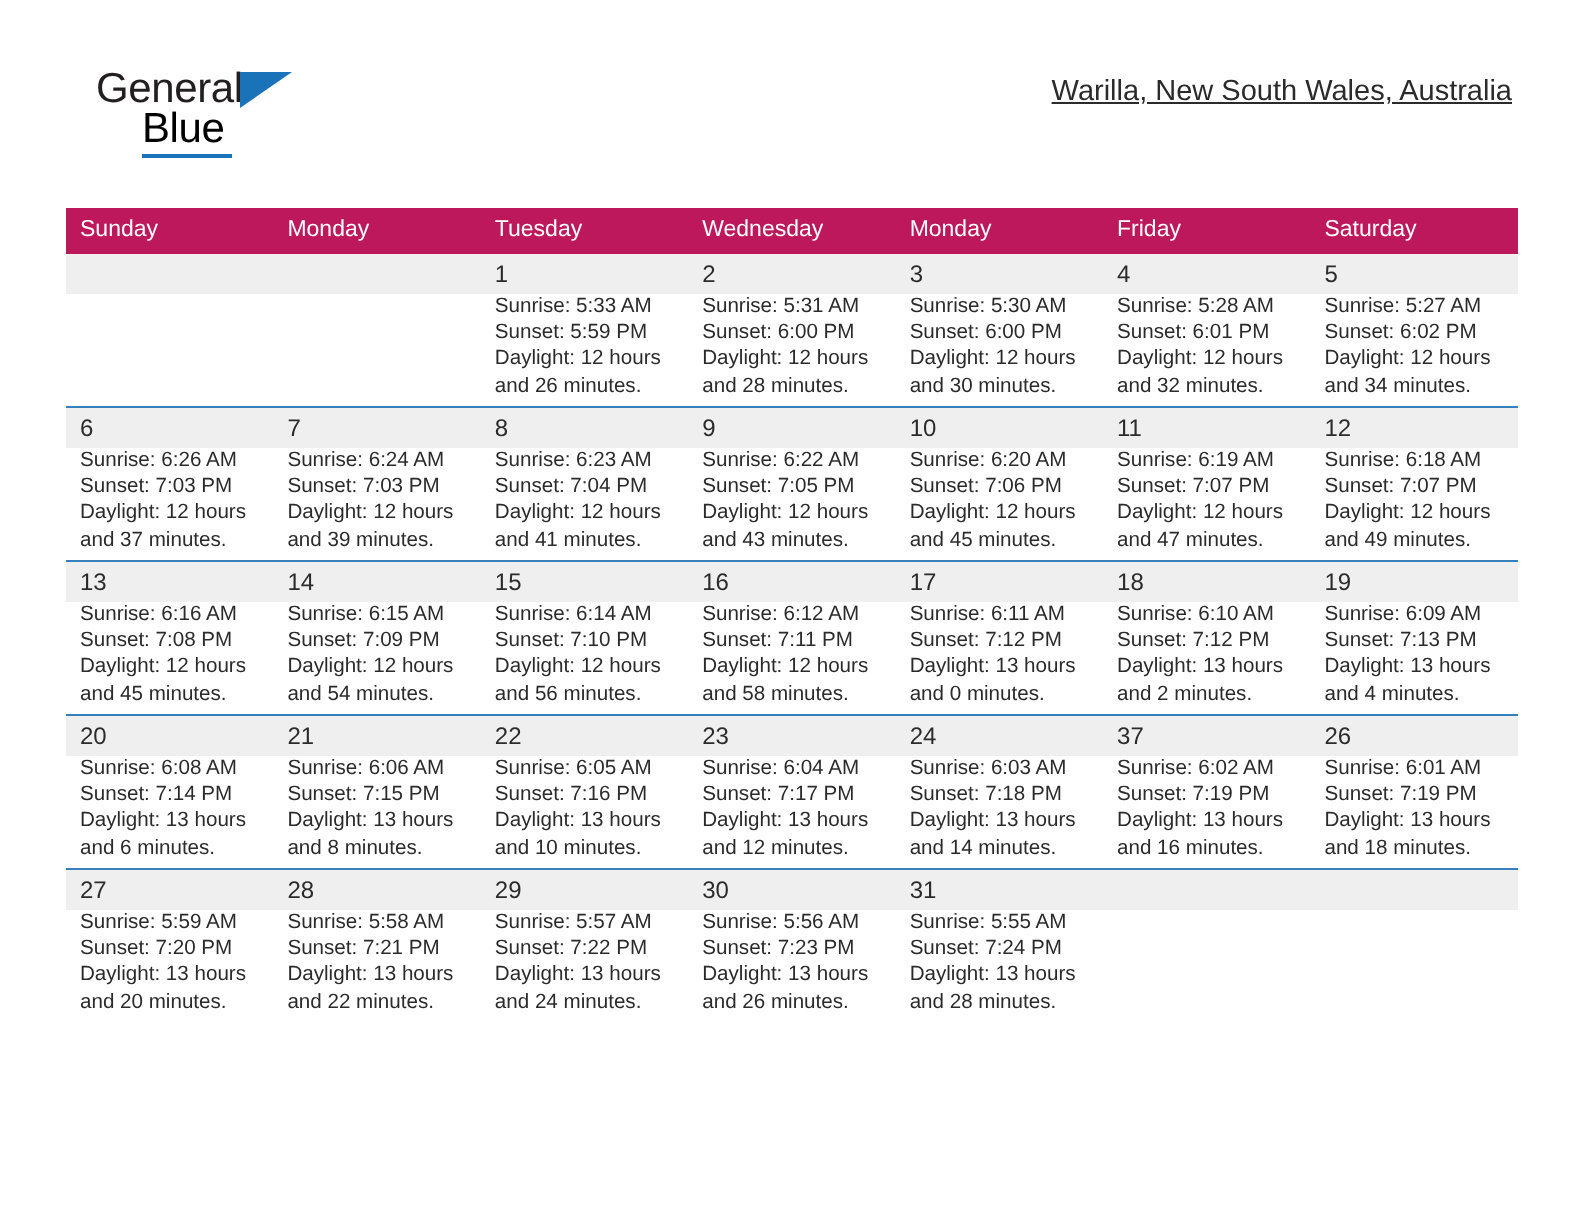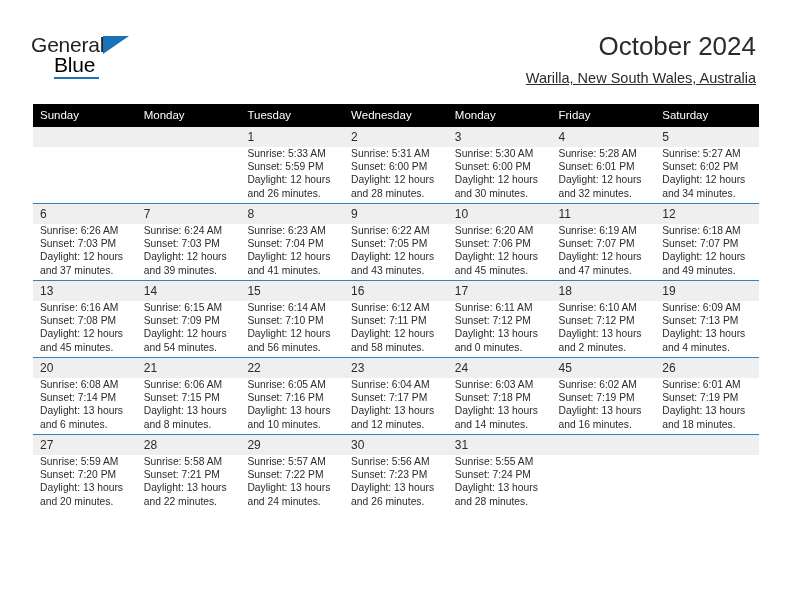--- a/index.html
+++ b/index.html
@@ -24,21 +24,21 @@
   
   .header {
     position: absolute;
     left: 0;
     top: 0;
     width: 792px;
     height: 104px;
   }
   .logo {
     position: absolute;
-    left: 31px;
+    left: 48px;
     top: 33px;
     width: 110px;
     height: 46px;
   }
   .logo-general {
     position: absolute;
     left: 0;
     top: 0;
     font-size: 21px;
     letter-spacing: -0.2px;
@@ -97,21 +97,21 @@
   
   .calendar {
     position: absolute;
     left: 33px;
     top: 104px;
     width: 726px;
     border-collapse: collapse;
     table-layout: fixed;
   }
   .calendar th {
-    background: #000000;
+    background: #be185d;
     color: #ffffff;
     font-size: 11.5px;
     font-weight: normal;
     text-align: left;
     padding: 5px 0 6px 7px;
     height: 12px;
     border: none;
   }
   .calendar td {
     vertical-align: top;
@@ -154,21 +154,20 @@
   <div class="header">
 
     <div class="logo">
       <span class="logo-general">General</span>
       <span class="logo-triangle"></span>
       <span class="logo-blue">Blue</span>
       <span class="logo-underline"></span>
     </div>
 
     <div class="title-block">
-      <div class="month-title">October 2024</div>
       <div class="location">Warilla, New South Wales, Australia</div>
     </div>
 
   </div>
 
   <table class="calendar">
     <thead>
       <tr>
         <th>Sunday</th>
         <th>Monday</th>
@@ -403,21 +402,21 @@
           <td>
             <span class="daynum">24</span>
             <div class="cellbody">
               <div>Sunrise: 6:03 AM</div>
               <div>Sunset: 7:18 PM</div>
               <div class="daylight">Daylight: 13 hours</div>
               <div class="daylight">and 14 minutes.</div>
             </div>
           </td>
           <td>
-            <span class="daynum">45</span>
+            <span class="daynum">37</span>
             <div class="cellbody">
               <div>Sunrise: 6:02 AM</div>
               <div>Sunset: 7:19 PM</div>
               <div class="daylight">Daylight: 13 hours</div>
               <div class="daylight">and 16 minutes.</div>
             </div>
           </td>
           <td>
             <span class="daynum">26</span>
             <div class="cellbody">

